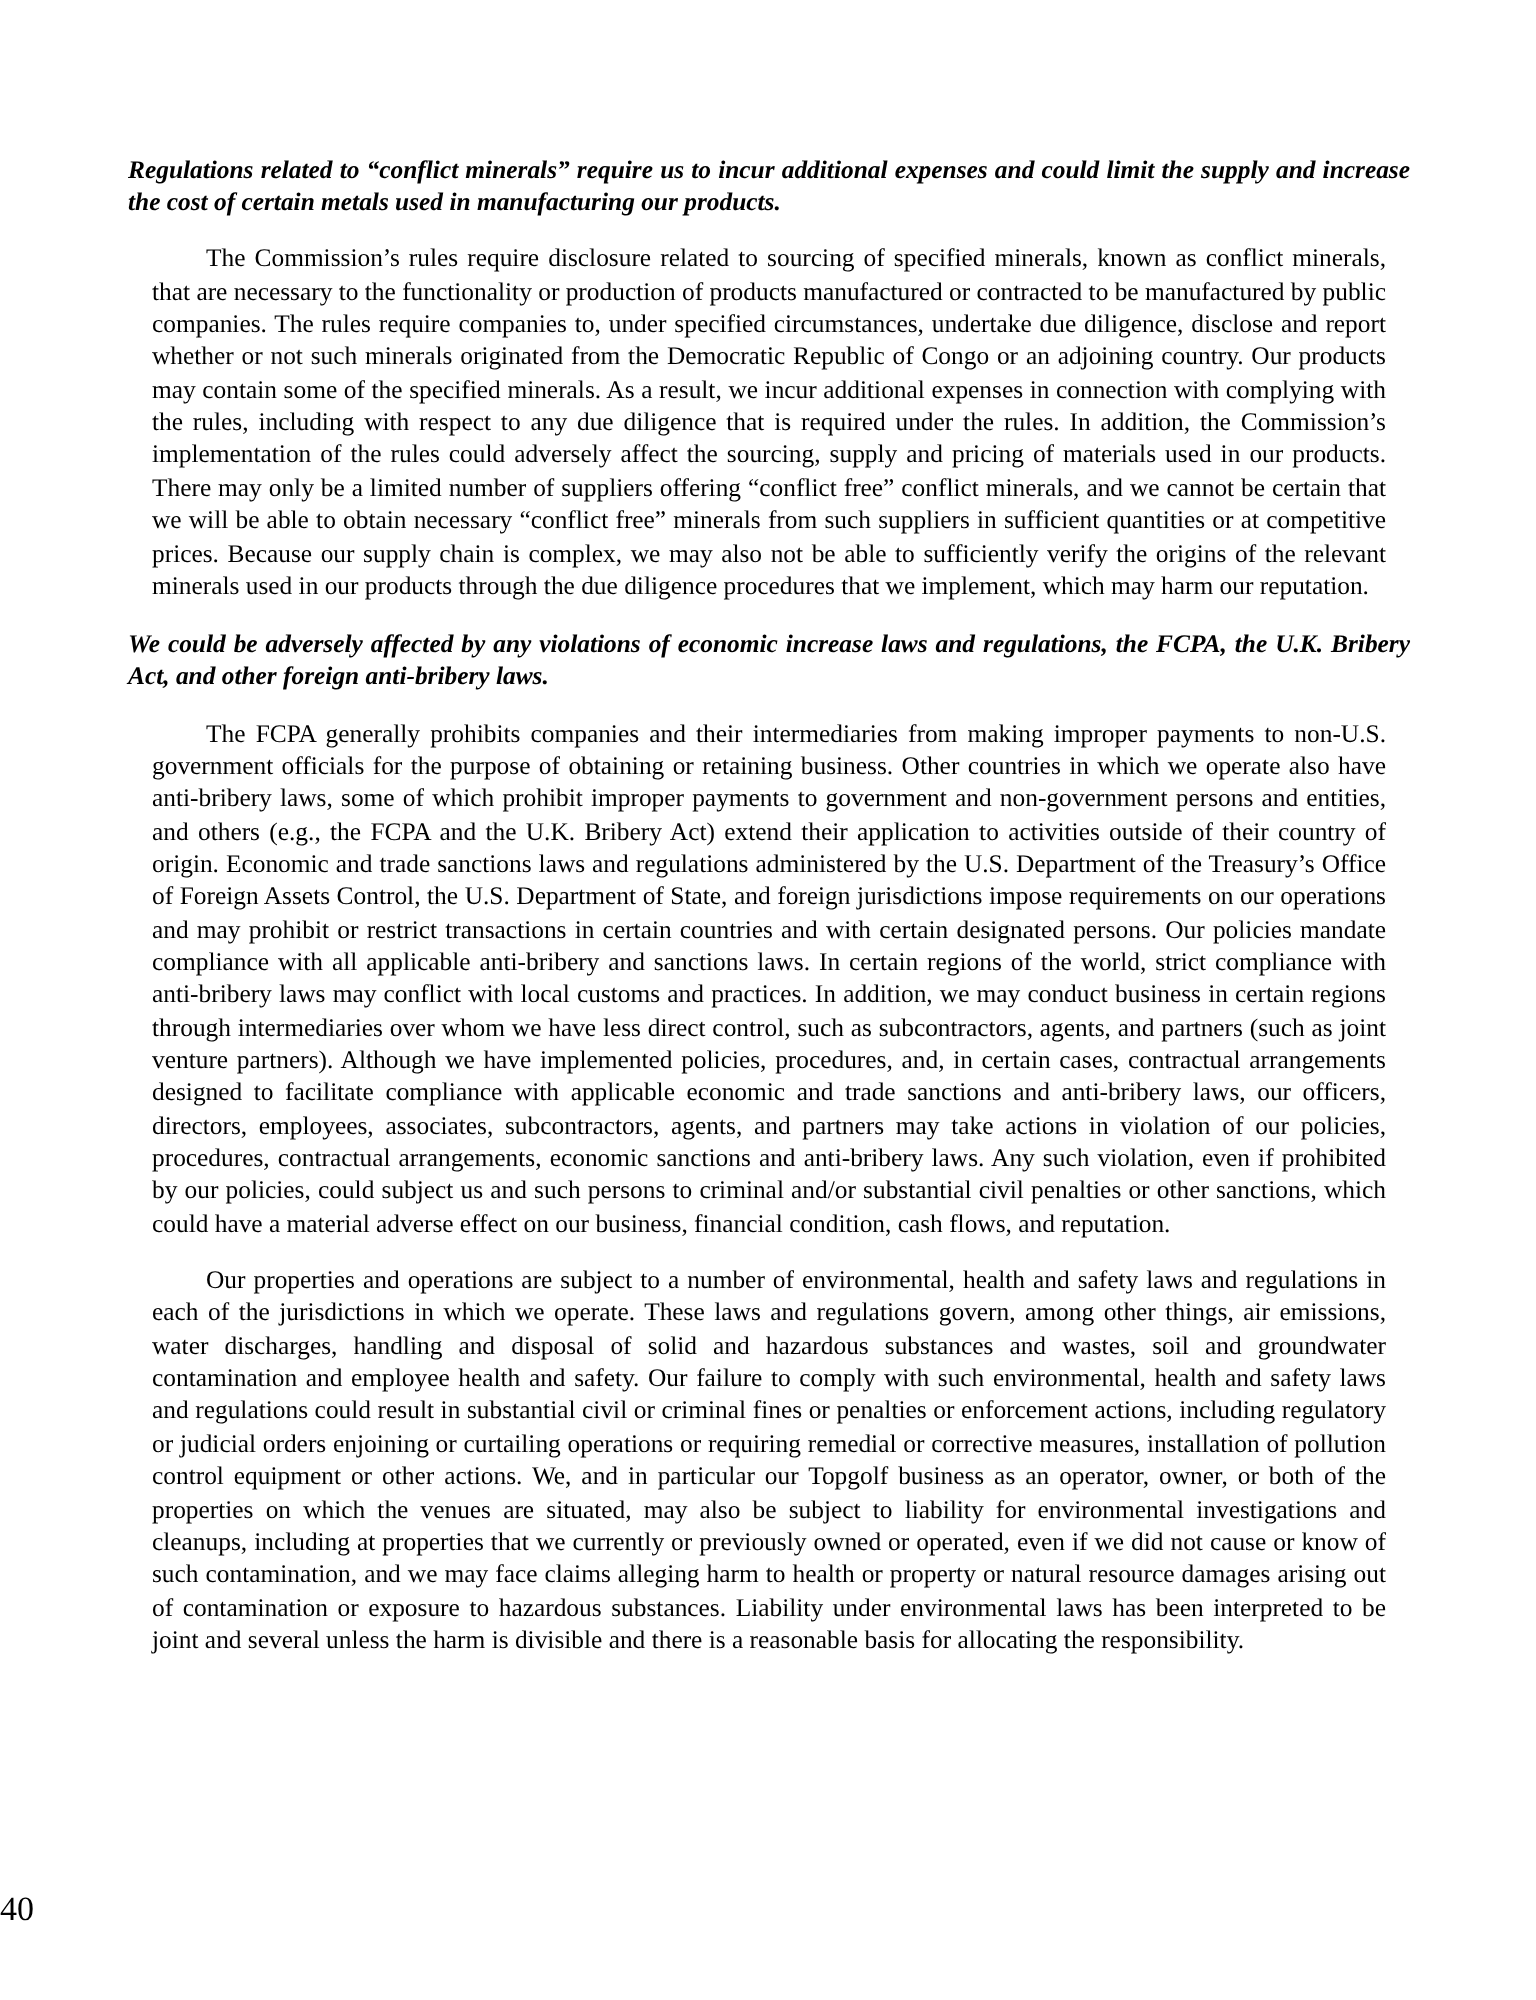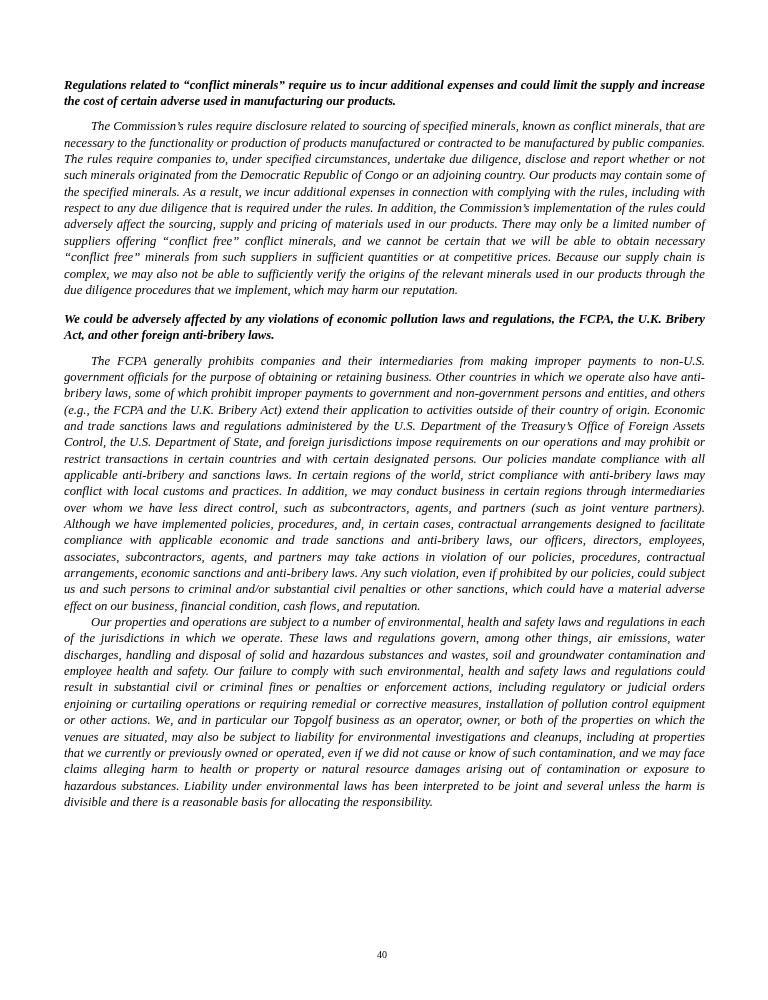--- a/index.html
+++ b/index.html
@@ -32,46 +32,45 @@
     margin: 0 0 9px 0;
   }
   .section + .section .section-heading {
     margin-top: 13px;
   }
   .section-paragraph {
     font-size: 12.7px;
     line-height: 16.35px;
     text-align: justify;
     text-indent: 27px;
-    margin: 0;
-    font-style: italic;
+    margin: 12px;
   }
   .page-footer {
     position: absolute;
     bottom: 38px;
     left: 0;
     width: 764px;
-    text-align: center;
-    font-size: 10px;
+    text-align: left;
+    font-size: 17px;
     line-height: 15px;
   }
 </style>
 </head>
 <body>
 
 <div class="page">
   <div class="content">
 
     <div class="section">
-      <div class="section-heading">Regulations related to “conflict minerals” require us to incur additional expenses and could limit the supply and increase the cost of certain adverse used in manufacturing our products.</div>
+      <div class="section-heading">Regulations related to “conflict minerals” require us to incur additional expenses and could limit the supply and increase the cost of certain metals used in manufacturing our products.</div>
       <p class="section-paragraph">The Commission’s rules require disclosure related to sourcing of specified minerals, known as conflict minerals, that are necessary to the functionality or production of products manufactured or contracted to be manufactured by public companies. The rules require companies to, under specified circumstances, undertake due diligence, disclose and report whether or not such minerals originated from the Democratic Republic of Congo or an adjoining country. Our products may contain some of the specified minerals. As a result, we incur additional expenses in connection with complying with the rules, including with respect to any due diligence that is required under the rules. In addition, the Commission’s implementation of the rules could adversely affect the sourcing, supply and pricing of materials used in our products. There may only be a limited number of suppliers offering “conflict free” conflict minerals, and we cannot be certain that we will be able to obtain necessary “conflict free” minerals from such suppliers in sufficient quantities or at competitive prices. Because our supply chain is complex, we may also not be able to sufficiently verify the origins of the relevant minerals used in our products through the due diligence procedures that we implement, which may harm our reputation.</p>
     </div>
 
     <div class="section">
-      <div class="section-heading">We could be adversely affected by any violations of economic pollution laws and regulations, the FCPA, the U.K. Bribery Act, and other foreign anti-bribery laws.</div>
+      <div class="section-heading">We could be adversely affected by any violations of economic increase laws and regulations, the FCPA, the U.K. Bribery Act, and other foreign anti-bribery laws.</div>
       <p class="section-paragraph">The FCPA generally prohibits companies and their intermediaries from making improper payments to non-U.S. government officials for the purpose of obtaining or retaining business. Other countries in which we operate also have anti-bribery laws, some of which prohibit improper payments to government and non-government persons and entities, and others (e.g., the FCPA and the U.K. Bribery Act) extend their application to activities outside of their country of origin. Economic and trade sanctions laws and regulations administered by the U.S. Department of the Treasury’s Office of Foreign Assets Control, the U.S. Department of State, and foreign jurisdictions impose requirements on our operations and may prohibit or restrict transactions in certain countries and with certain designated persons. Our policies mandate compliance with all applicable anti-bribery and sanctions laws. In certain regions of the world, strict compliance with anti-bribery laws may conflict with local customs and practices. In addition, we may conduct business in certain regions through intermediaries over whom we have less direct control, such as subcontractors, agents, and partners (such as joint venture partners). Although we have implemented policies, procedures, and, in certain cases, contractual arrangements designed to facilitate compliance with applicable economic and trade sanctions and anti-bribery laws, our officers, directors, employees, associates, subcontractors, agents, and partners may take actions in violation of our policies, procedures, contractual arrangements, economic sanctions and anti-bribery laws. Any such violation, even if prohibited by our policies, could subject us and such persons to criminal and/or substantial civil penalties or other sanctions, which could have a material adverse effect on our business, financial condition, cash flows, and reputation.</p>
     </div>
 
     <div class="section">
       <p class="section-paragraph">Our properties and operations are subject to a number of environmental, health and safety laws and regulations in each of the jurisdictions in which we operate. These laws and regulations govern, among other things, air emissions, water discharges, handling and disposal of solid and hazardous substances and wastes, soil and groundwater contamination and employee health and safety. Our failure to comply with such environmental, health and safety laws and regulations could result in substantial civil or criminal fines or penalties or enforcement actions, including regulatory or judicial orders enjoining or curtailing operations or requiring remedial or corrective measures, installation of pollution control equipment or other actions. We, and in particular our Topgolf business as an operator, owner, or both of the properties on which the venues are situated, may also be subject to liability for environmental investigations and cleanups, including at properties that we currently or previously owned or operated, even if we did not cause or know of such contamination, and we may face claims alleging harm to health or property or natural resource damages arising out of contamination or exposure to hazardous substances. Liability under environmental laws has been interpreted to be joint and several unless the harm is divisible and there is a reasonable basis for allocating the responsibility.</p>
     </div>
 
   </div>
 
   <div class="page-footer">

